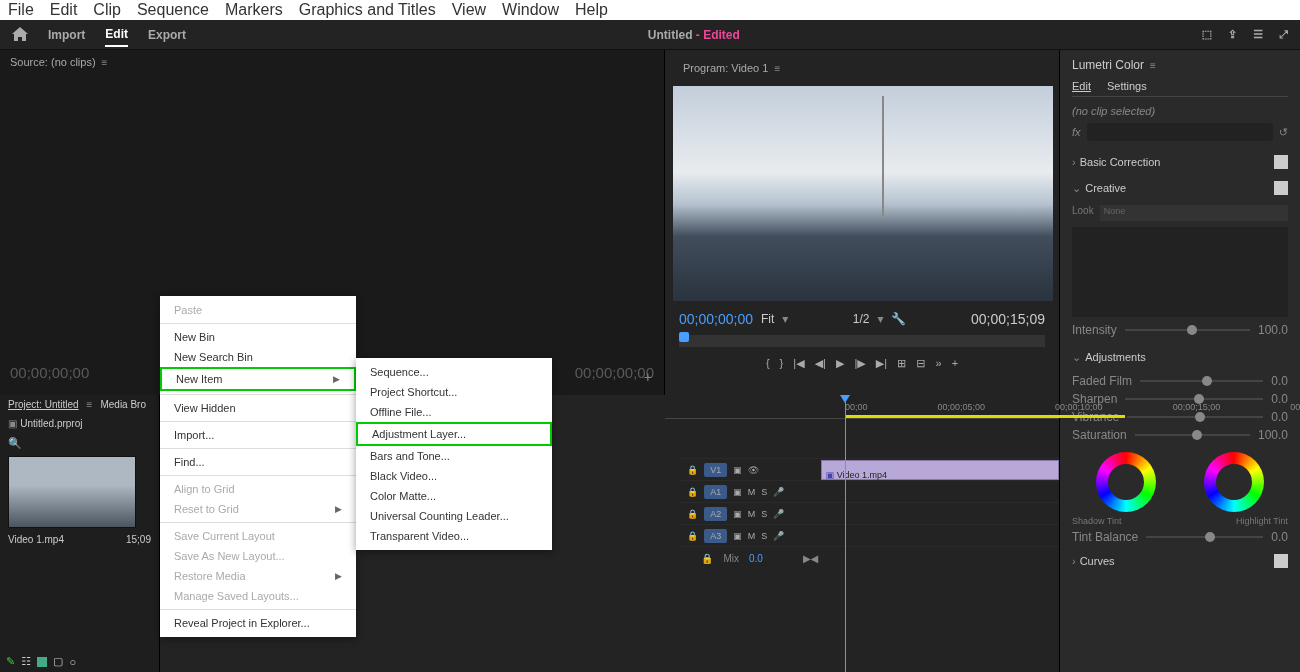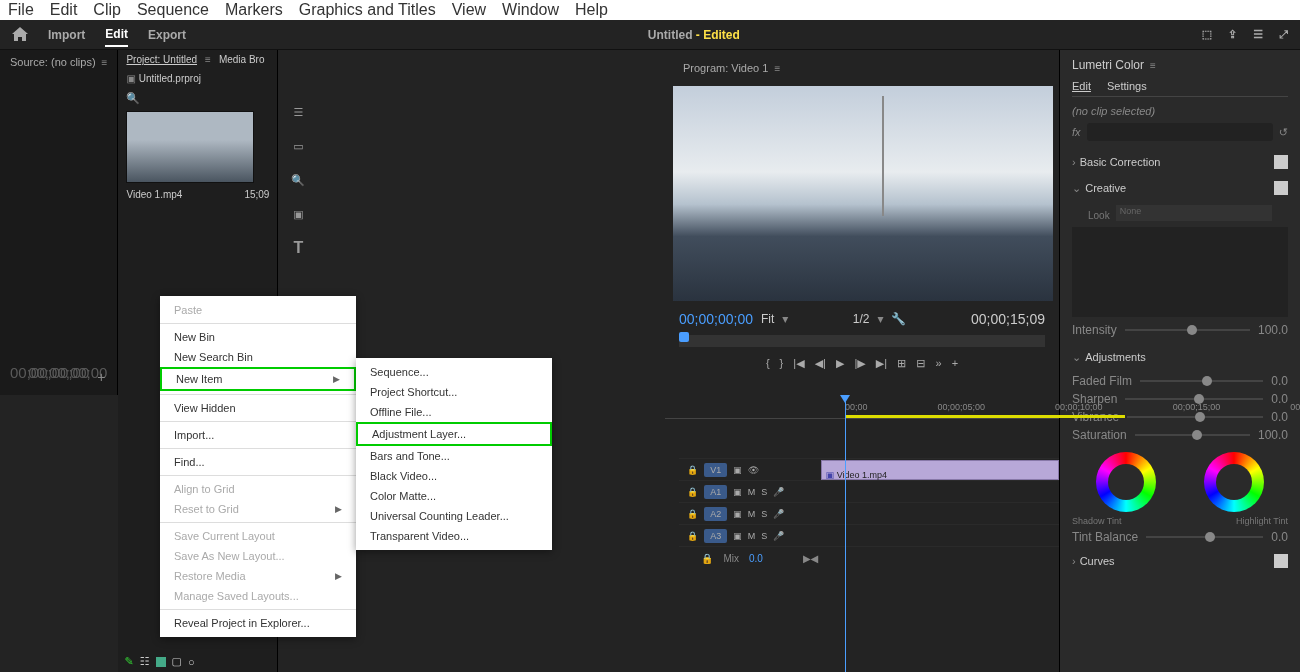--- a/index.html
+++ b/index.html
@@ -10,21 +10,21 @@
 
 .toolbar { background: #232323; height: 30px; display: flex; align-items: center; padding: 0 12px; gap: 20px; border-bottom: 1px solid #111; font-weight: bold; }
 .toolbar .home { color: #aaa; }
 .toolbar .tab { color: #aaa; font-size: 12px; padding: 4px 0; }
 .toolbar .tab.active { color: #fff; border-bottom: 2px solid #fff; }
 .toolbar .center { flex: 1; text-align: center; color: #aaa; font-size: 12px; }
 .toolbar .right { display: flex; gap: 16px; color: #aaa; }
 
 .main { display: flex; height: 622px; }
 
-.leftcol { width: 665px; display: flex; flex-direction: row; }
+.leftcol { width: 665px; display: flex; flex-direction: column; }
 .source-panel { height: 345px; background: #1a1a1a; position: relative; border-right: 1px solid #000; }
 .panel-title { padding: 6px 10px; font-size: 11px; color: #aaa; display: flex; gap: 6px; align-items: center; }
 .source-time-l { position: absolute; bottom: 14px; left: 10px; font-size: 15px; color: #5a5a5a; }
 .source-time-r { position: absolute; bottom: 14px; right: 10px; font-size: 15px; color: #5a5a5a; }
 
 .bottomrow { flex: 1; display: flex; }
 .project { width: 160px; background: #1e1e1e; padding: 4px 8px; position: relative; border-right: 1px solid #000; }
 .project-tabs { display: flex; gap: 8px; font-size: 10px; margin-bottom: 4px; color: #ccc; }
 .project-tabs .at { text-decoration: underline; }
 .project-file { color: #ccc; padding: 4px 0; font-size: 10px; }
@@ -71,21 +71,21 @@
 .lumetri-title { font-size: 12px; padding-bottom: 8px; display: flex; gap: 6px; align-items: center; }
 .lumetri-tabs { display: flex; gap: 16px; border-bottom: 1px solid #444; padding-bottom: 4px; margin-bottom: 8px; }
 .lumetri-tabs .at { text-decoration: underline; }
 .noclip { color: #888; font-style: italic; margin-bottom: 6px; }
 .fx-row { display: flex; align-items: center; gap: 6px; margin-bottom: 8px; }
 .fx-input { flex: 1; background: #222; height: 18px; border-radius: 3px; }
 .reset-icon { color: #888; }
 .section { display: flex; justify-content: space-between; align-items: center; padding: 6px 0; font-size: 11px; }
 .section .chev { color: #888; margin-right: 4px; }
 .section .chk { width: 14px; height: 14px; background: #ccc; }
-.look-row { display: flex; gap: 6px; align-items: flex-end; margin: 4px 16px; color: #777; font-size: 10px; }
+.look-row { display: flex; gap: 6px; align-items: flex-start; margin: 4px 0; color: #777; font-size: 10px; }
 .look-input { flex:1; background:#333; height:16px; color:#666; padding:1px 4px; font-size:9px; }
 .preview { height: 90px; background: #222; margin: 6px 0; }
 .slider-row { display: flex; align-items: center; justify-content: space-between; font-size: 12px; color: #888; margin: 4px 0; }
 .slider { flex: 1; height: 2px; background: #444; margin: 0 8px; position: relative; }
 .slider .knob { position: absolute; top: -4px; width: 10px; height: 10px; background: #888; border-radius: 50%; }
 .wheels { display: flex; justify-content: space-around; margin: 10px 0 4px; }
 .wheel { width: 60px; height: 60px; border-radius: 50%; background: conic-gradient(red, yellow, lime, cyan, blue, magenta, red); position: relative; }
 .wheel::after { content:""; position:absolute; inset:12px; background:#2a2a2a; border-radius:50%; }
 .wheel-labels { display: flex; justify-content: space-between; font-size: 9px; color: #777; }
 
@@ -118,21 +118,21 @@
 
 <div class="toolbar">
   <span class="home">
     <svg width="16" height="14" viewBox="0 0 16 14">
         <path d="M8 0 L0 7 h2 v7 h4 v-4 h4 v4 h4 v-7 h2 z" fill="#aaa"></path>
       </svg>
   </span>
   <span class="tab">Import</span>
   <span class="tab active">Edit</span>
   <span class="tab">Export</span>
-  <div class="center"><span>Untitled</span><span style="color:#fde047"> - Edited</span></div>
+  <div class="center"><span>Untitled</span><span style="color:#ec4899"> - Edited</span></div>
   <div class="right">
     <span>⬚</span>
     <span>⇪</span>
     <span>☰</span>
     <span>⤢</span>
   </div>
 </div>
 
 <div class="main">
   <div class="leftcol">

